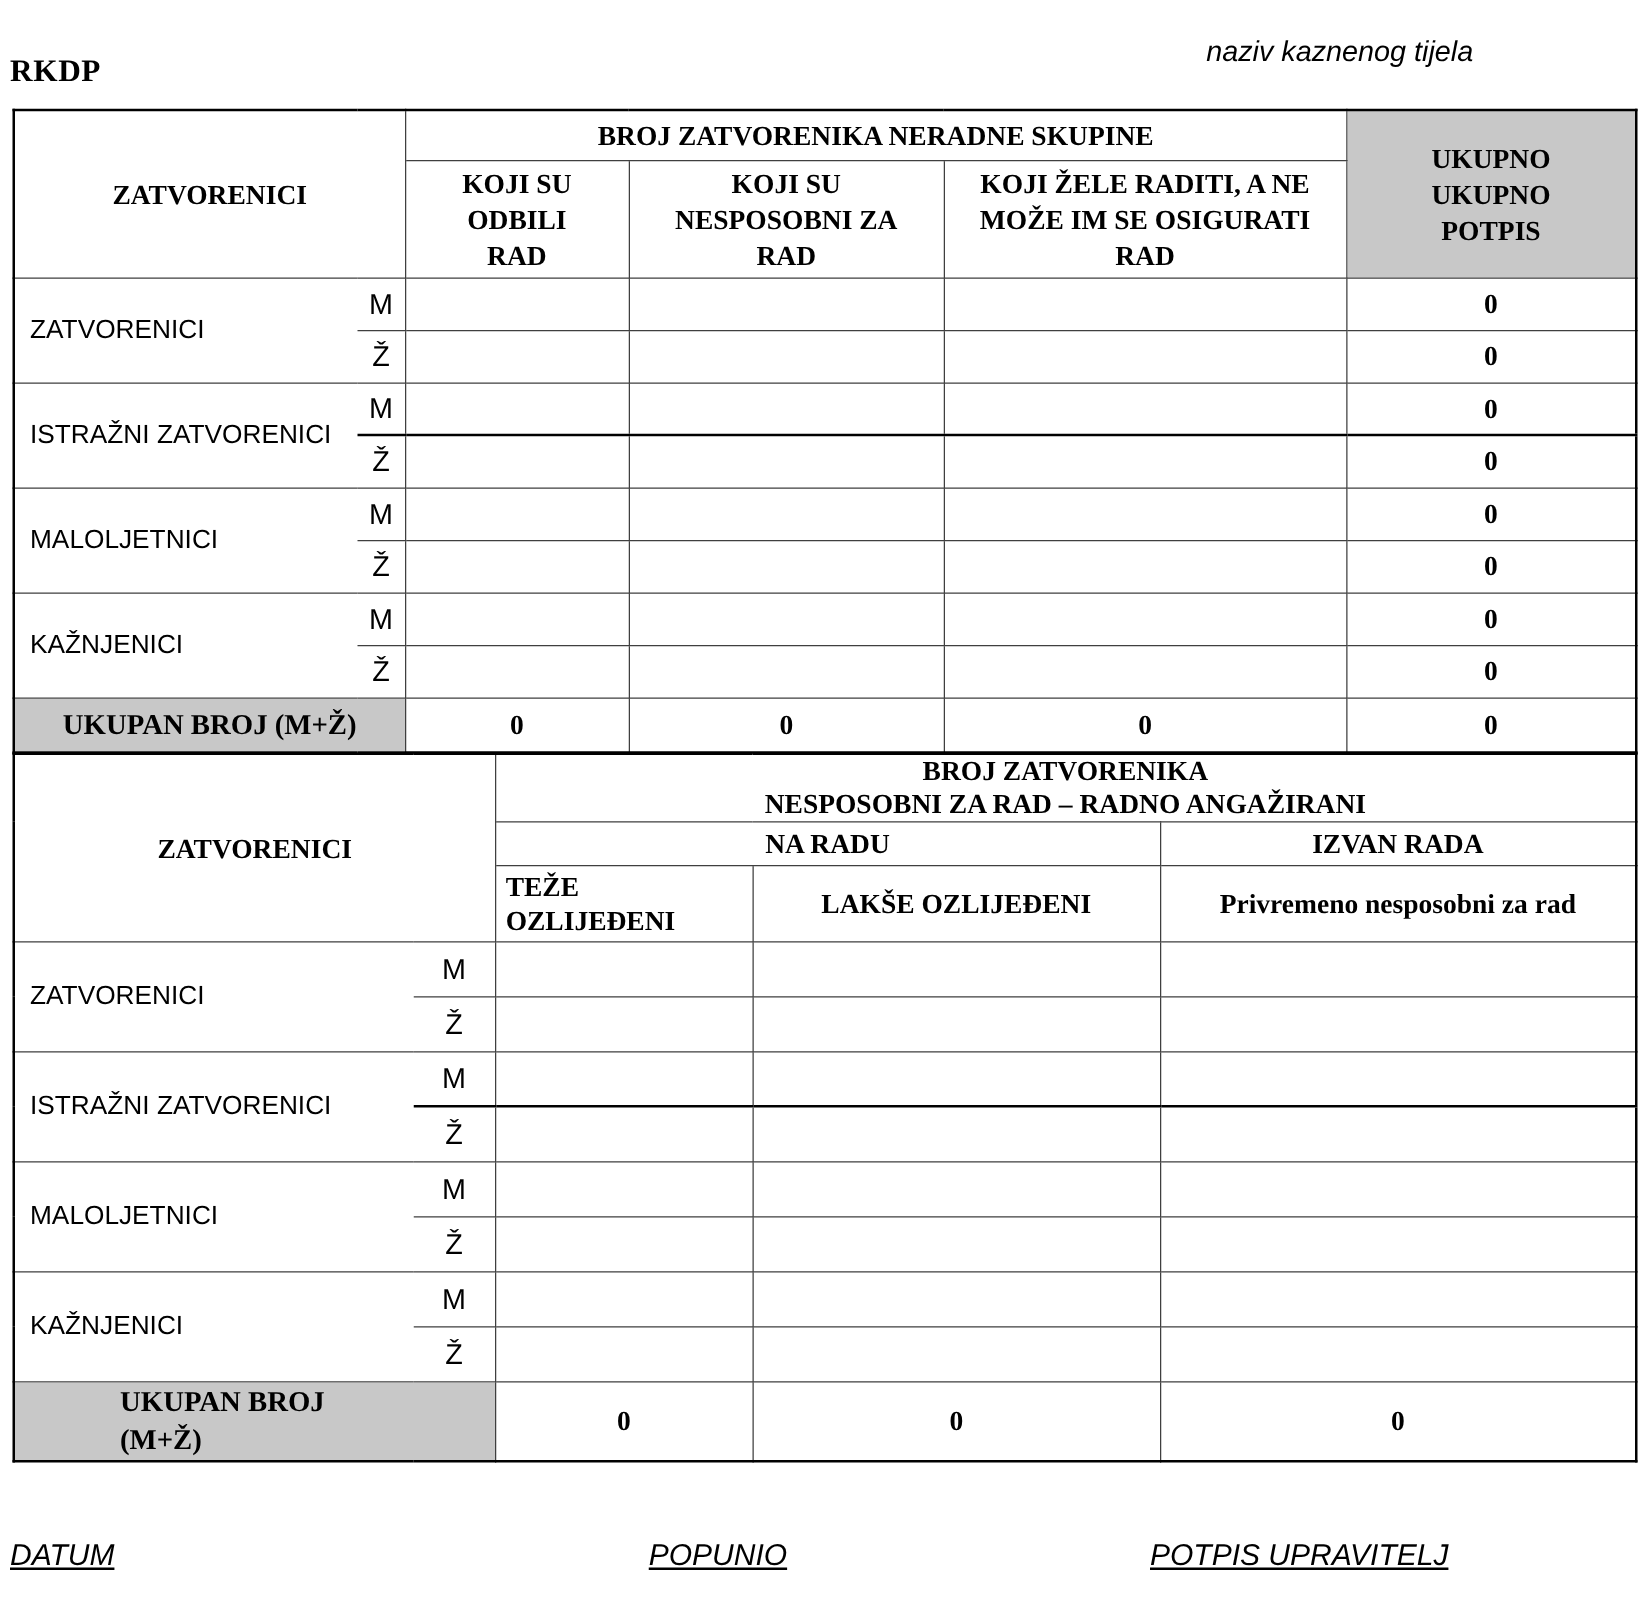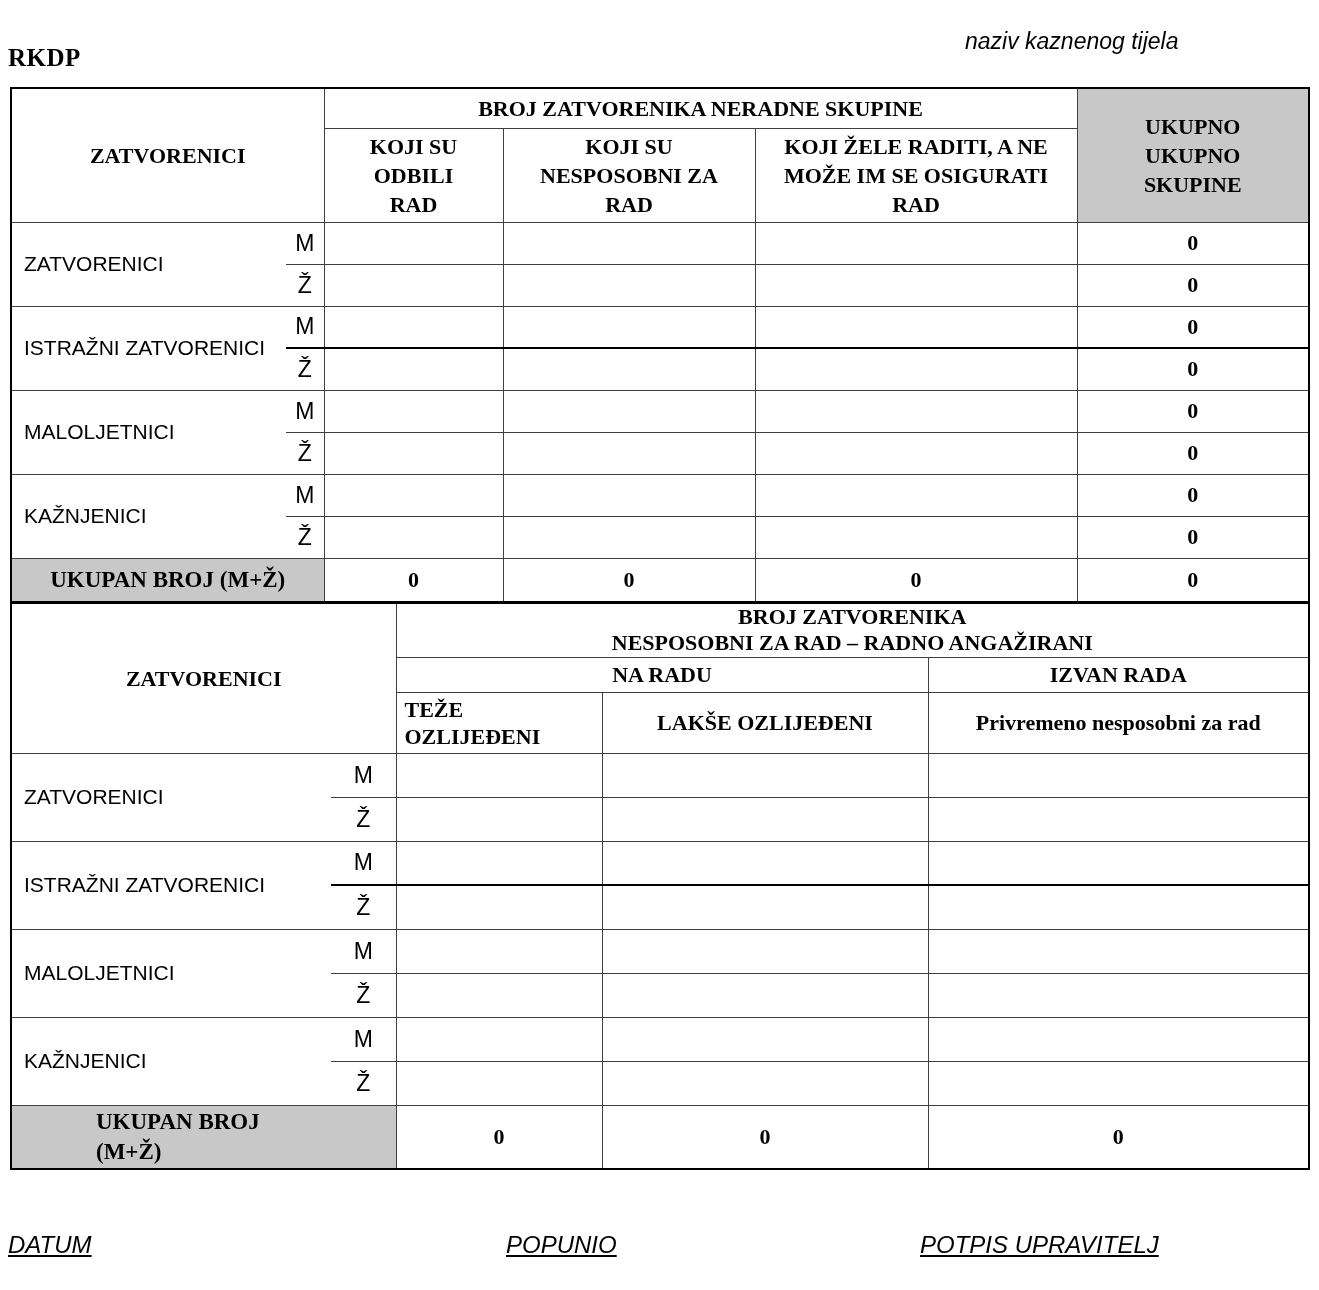--- a/index.html
+++ b/index.html
@@ -28,21 +28,21 @@
   .cell { background:#fff; }
   .zero { font:bold 22px "Liberation Serif", serif; text-align:center; }
   .tb   { border-bottom:2.5px solid #000; }
   .leftpad { text-align:left; padding-left:8px; padding-right:70px; }
   .totlbl2 { font:bold 23px/30px "Liberation Serif", serif; text-align:left; padding-left:84px; }
   .line { display:block; }
 
   .footer-item { position:absolute; top:1231px;
     font:italic 24px "Liberation Sans", sans-serif;text-decoration:underline; }
   .f-datum  { left:8px; }
-  .f-popunio { left:506px; }
+  .f-popunio { left:519px; }
   .f-potpis { left:920px; }
 </style>
 </head>
 <body>
 
 <div class="doc-code">RKDP</div>
 <div class="org-label">naziv kaznenog tijela</div>
 
 <div class="t1">
 <table style="width:1298px;">
@@ -54,21 +54,21 @@
         <col style="width:322px;">
         <col style="width:232px;">
   </colgroup>
   <tbody>
         <tr style="height:40px;">
     <td class="hdr" rowspan="2" colspan="2">ZATVORENICI</td>
     <td class="hdr" colspan="3">BROJ ZATVORENIKA NERADNE SKUPINE</td>
     <td class="hdr fill" rowspan="2">
       <span class="line">UKUPNO</span>
       <span class="line">UKUPNO</span>
-      <span class="line">SKUPINE</span>
+      <span class="line">POTPIS</span>
     </td>
   </tr>
   <tr style="height:94px;padding-left:11px;">
     <td class="hdr">
       <span class="line">KOJI SU</span>
       <span class="line">ODBILI</span>
       <span class="line">RAD</span>
     </td>
     <td class="hdr">
       <span class="line">KOJI SU</span>

